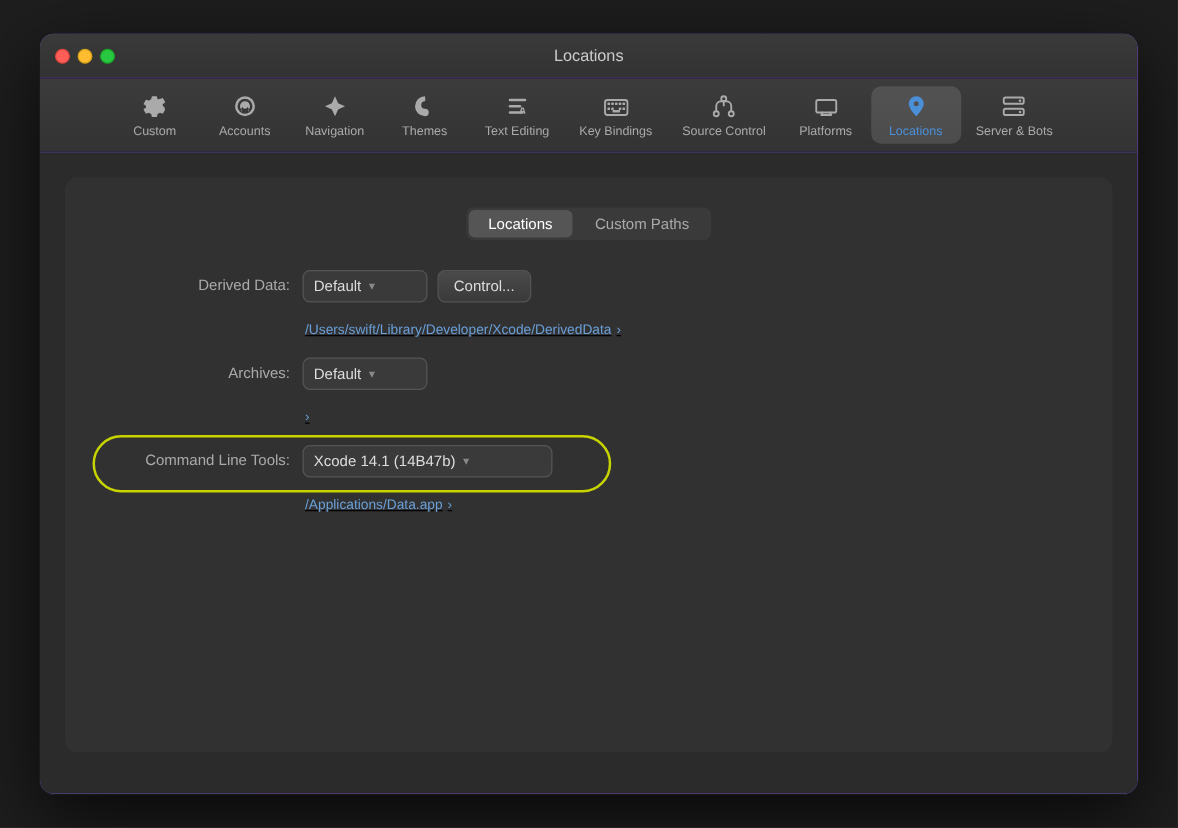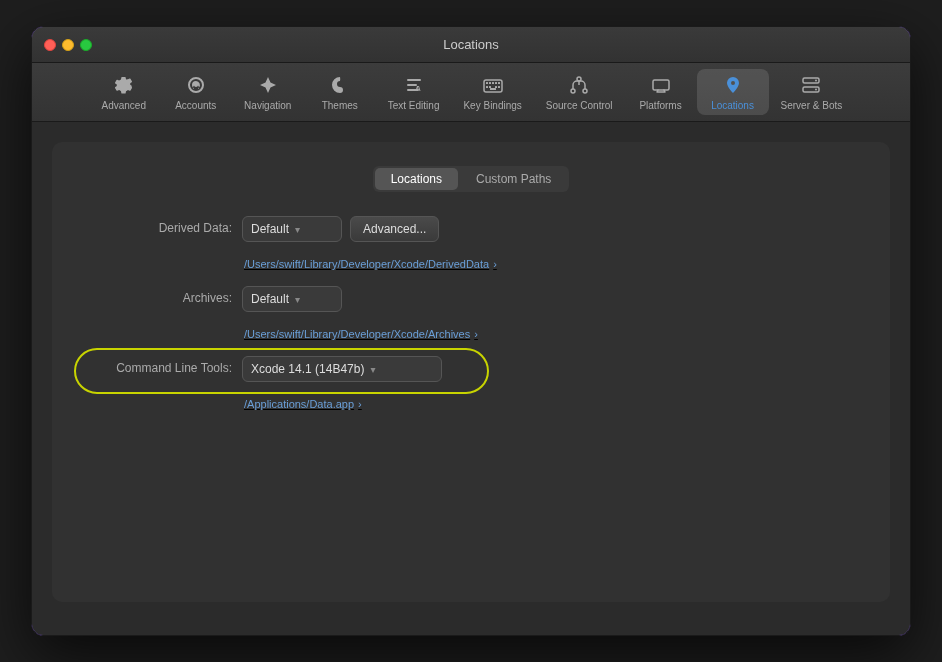--- a/index.html
+++ b/index.html
@@ -252,21 +252,21 @@
   </div>
 
   <div class="toolbar">
 
     <div class="toolbar-item">
       <div class="toolbar-icon">
         <svg viewBox="0 0 20 20">
             <path d="M10 13a3 3 0 100-6 3 3 0 000 6zm7.7-2.3l-1.5-.9c.1-.5.1-1.1 0-1.6l1.5-.9a.7.7 0 00.3-.9l-1.5-2.6a.7.7 0 00-.9-.3l-1.7.7A7 7 0 0012 4.4l-.3-1.8A.7.7 0 0011 2H8a.7.7 0 00-.7.6l-.3 1.8a7 7 0 00-1.9 1.1L3.4 4.8a.7.7 0 00-.9.3L1 7.7a.7.7 0 00.3.9l1.5.9c-.1.5-.1 1.1 0 1.6l-1.5.9a.7.7 0 00-.3.9l1.5 2.6c.2.3.6.4.9.3l1.7-.7c.6.4 1.2.8 1.9 1.1l.3 1.8c.1.4.4.6.7.6h3c.4 0 .7-.2.7-.6l.3-1.8a7 7 0 001.9-1.1l1.7.7c.3.1.7 0 .9-.3l1.5-2.6a.7.7 0 00-.3-.9z"></path>
           </svg>
       </div>
-      <span class="toolbar-label">Advanced</span>
+      <span class="toolbar-label">Custom</span>
     </div>
 
     <div class="toolbar-item">
       <div class="toolbar-icon">
         <svg viewBox="0 0 20 20">
             <path d="M10 2a8 8 0 100 16A8 8 0 0010 2zm0 14a6 6 0 010-12 6 6 0 010 12zm0-10a4 4 0 00-4 4c0 1.1.5 2.1 1.2 2.8.3.3.5.7.5 1.2H7v-1a3 3 0 116 0v1h-.7c0-.5.2-.9.5-1.2A4 4 0 0010 6zm0 2a2 2 0 100 4 2 2 0 000-4z"></path>
           </svg>
       </div>
       <span class="toolbar-label">Accounts</span>
     </div>
@@ -378,40 +378,39 @@
       <div class="form-section">
 
         <div class="form-row">
           <span class="form-label">Derived Data:</span>
           <div class="form-field-col">
             <div class="form-field-row">
               <div class="select-control">
                 <span>Default</span>
                 <span class="select-arrow">▾</span>
               </div>
-              <button class="advanced-btn">Advanced...</button>
+              <button class="advanced-btn">Control...</button>
             </div>
             <div class="path-row">
               <span class="path-text">/Users/swift/Library/Developer/Xcode/DerivedData</span>
               <span class="path-icon">›</span>
             </div>
           </div>
         </div>
 
         <div class="form-row">
           <span class="form-label">Archives:</span>
           <div class="form-field-col">
             <div class="form-field-row">
               <div class="select-control">
                 <span>Default</span>
                 <span class="select-arrow">▾</span>
               </div>
             </div>
             <div class="path-row">
-              <span class="path-text">/Users/swift/Library/Developer/Xcode/Archives</span>
               <span class="path-icon">›</span>
             </div>
           </div>
         </div>
 
         <div class="form-row clt-section">
           <div class="clt-highlight-circle" style="border-color: #c8d400;"></div>
           <span class="form-label">Command Line Tools:</span>
           <div class="form-field-col">
             <div class="form-field-row">

